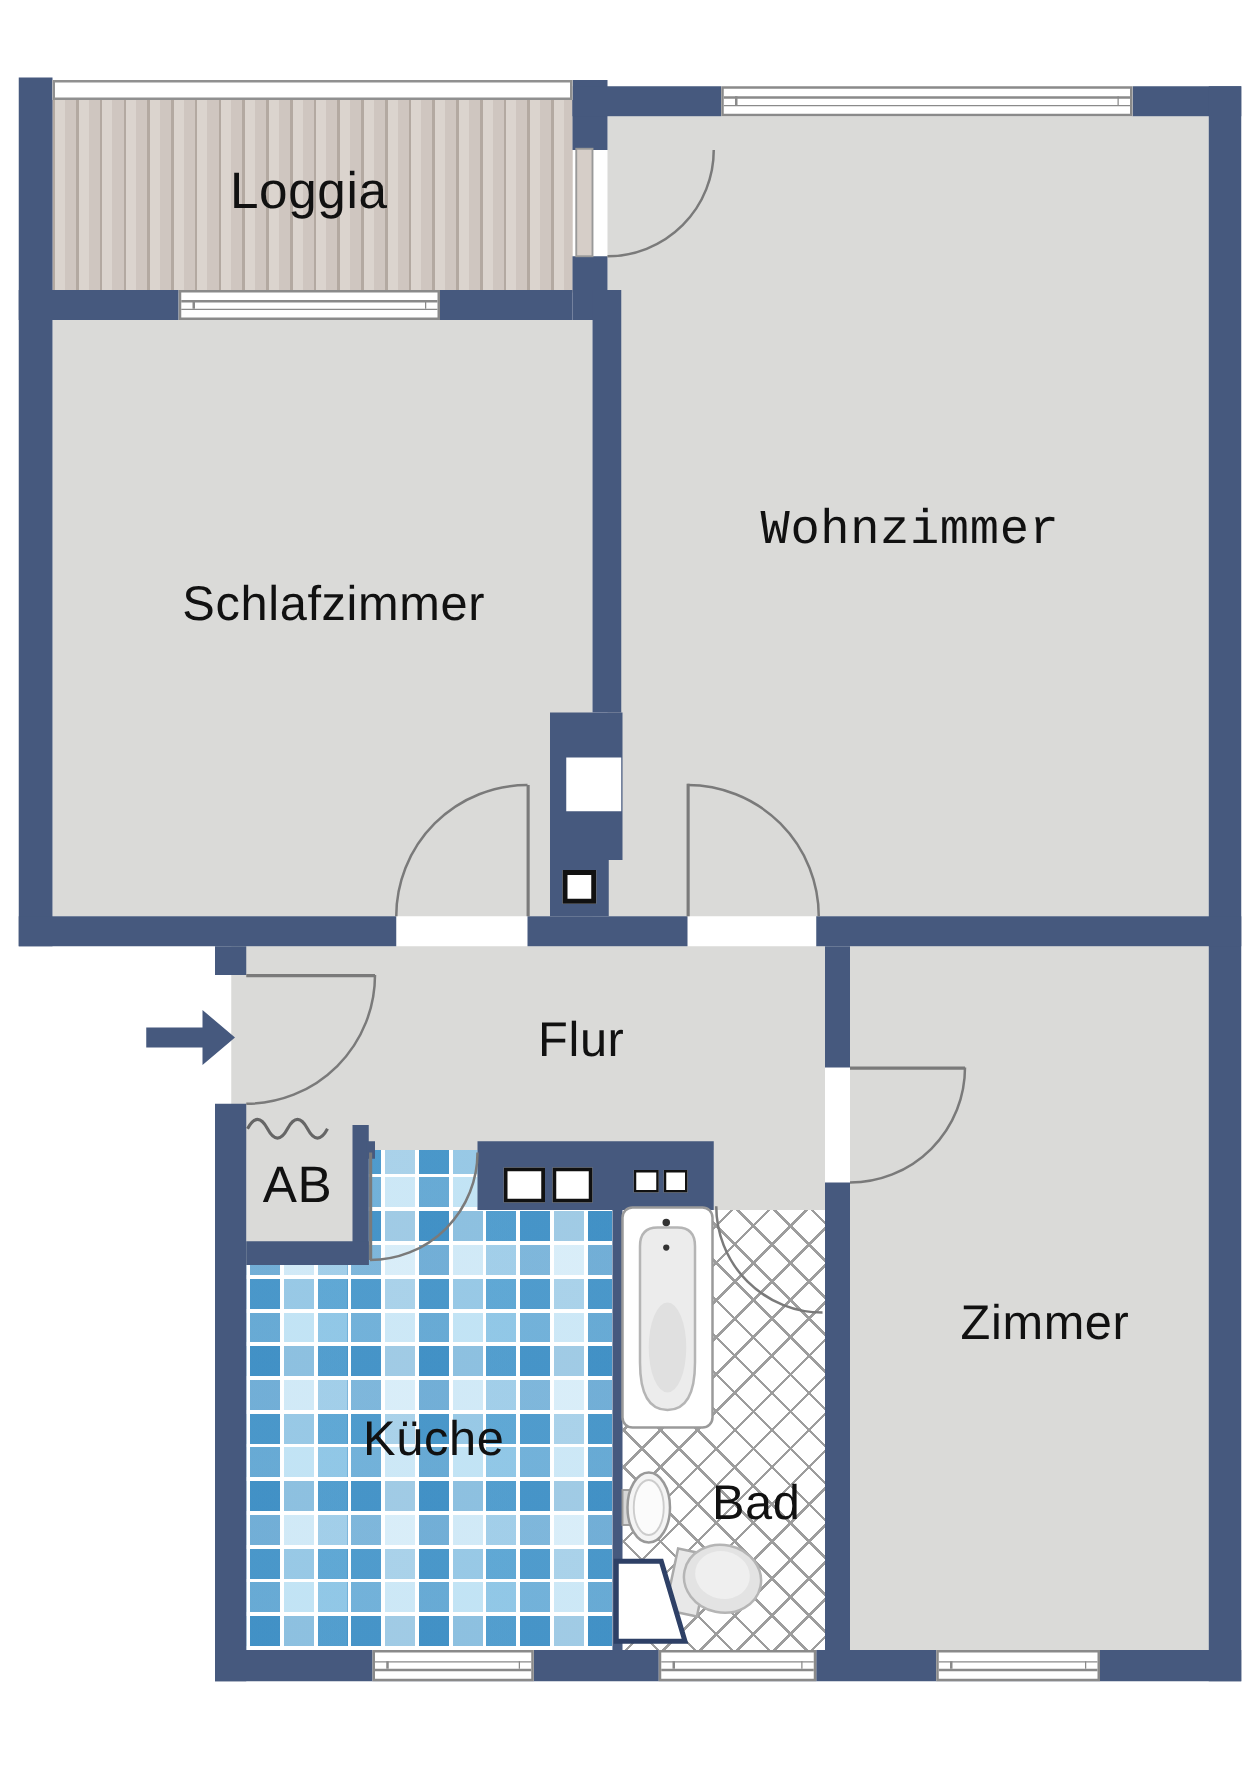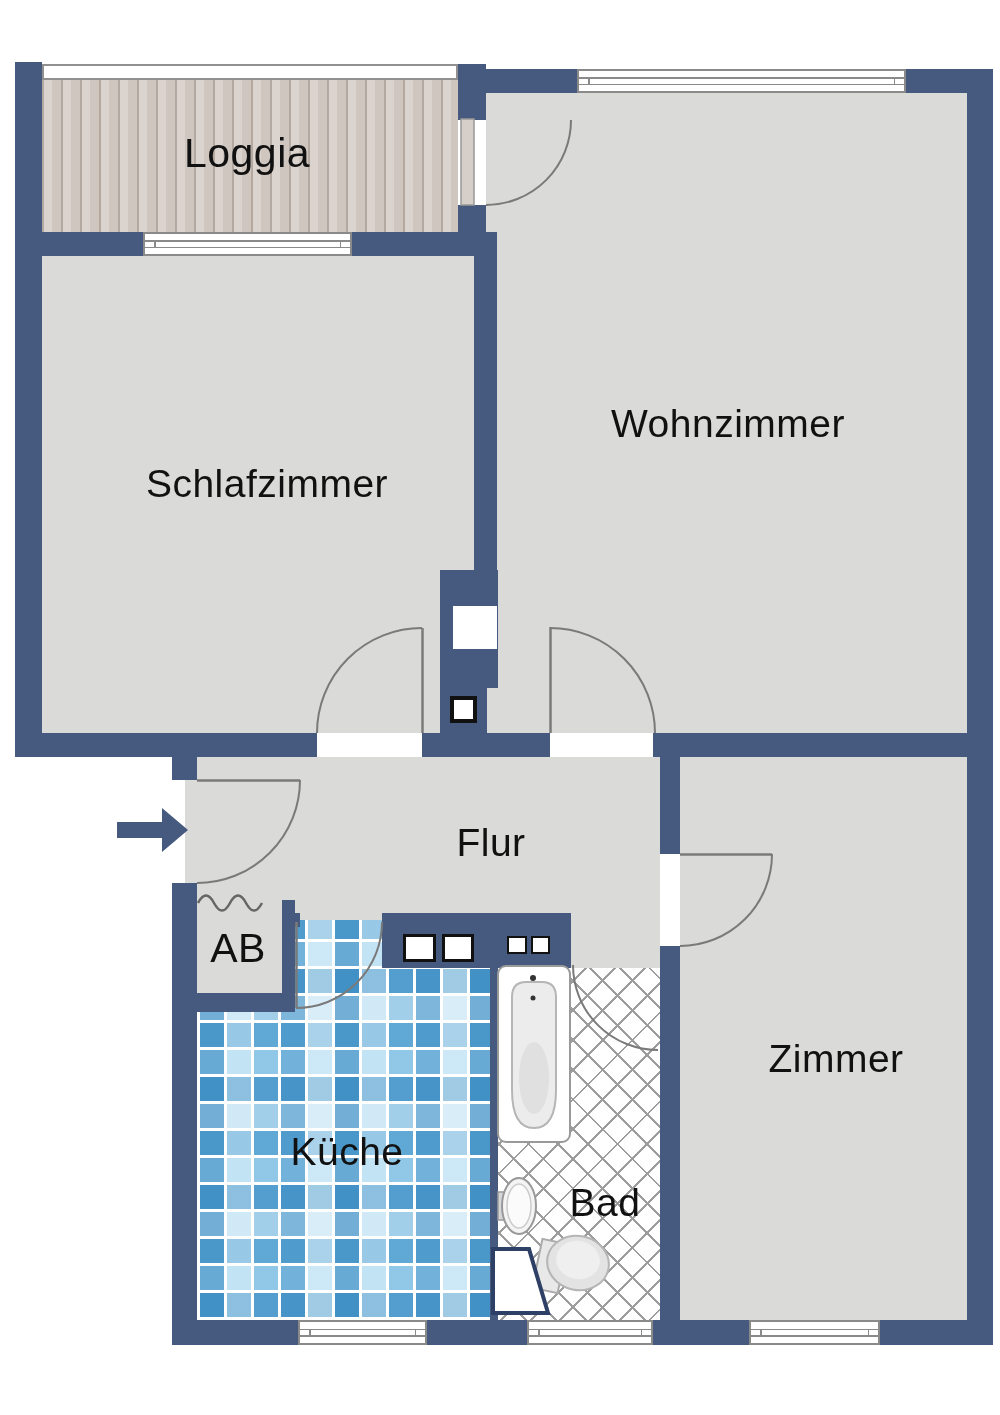--- a/index.html
+++ b/index.html
@@ -179,20 +179,20 @@
       <rect x="537" y="1241" width="26" height="50" transform="rotate(12 550 1266)" fill="#e8e8e8" stroke="#aaa" stroke-width="2"></rect>
       <ellipse cx="578" cy="1263" rx="31" ry="27" transform="rotate(12 578 1263)" fill="#e3e3e3" stroke="#b5b5b5" stroke-width="2"></ellipse>
       <ellipse cx="578" cy="1260" rx="22" ry="19" transform="rotate(12 578 1260)" fill="#efefef"></ellipse>
     </g>
 
     <polygon points="493,1249 529,1249 548,1313 493,1313" fill="#ffffff" stroke="#2e4066" stroke-width="4"></polygon>
   </svg>
 
   <span class="room-label" style="left:267px;top:484px;">Schlafzimmer</span>
   <span class="room-label" style="left:247px;top:153px;font-size:41px;">Loggia</span>
-  <span class="room-label" style="left:728px;top:424px;">Wohnzimmer</span>
-  <span class="room-label" style="left:491px;top:833px;margin-top:10px;">Flur</span>
+  <span class="room-label" style="left:728px;top:424px;font-family:Liberation Mono, monospace;">Wohnzimmer</span>
+  <span class="room-label" style="left:465px;top:833px;">Flur</span>
   <span class="room-label" style="left:238px;top:948px;font-size:41px;">AB</span>
   <span class="room-label" style="left:347px;top:1152px;text-align:center;">Küche</span>
   <span class="room-label" style="left:605px;top:1203px;">Bad</span>
   <span class="room-label" style="left:836px;top:1059px;text-align:center;">Zimmer</span>
 
 </div>
 
 </body></html>

